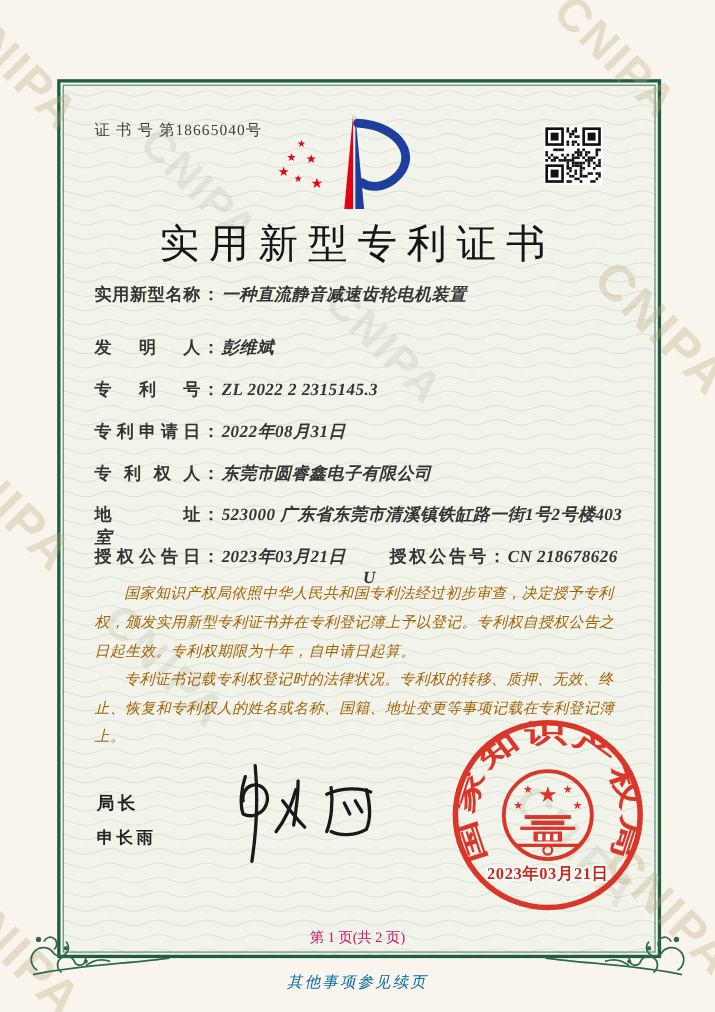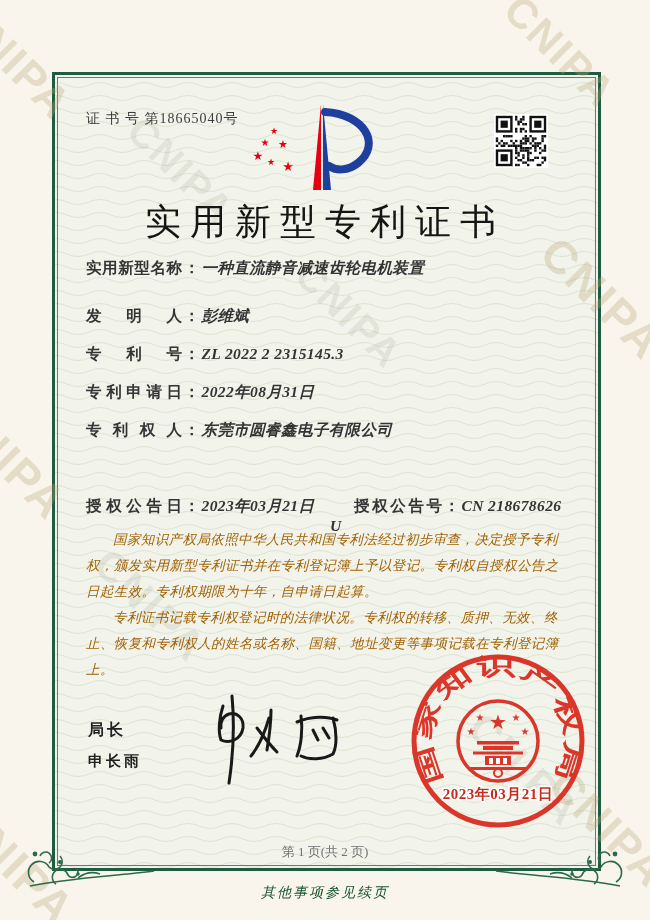--- a/index.html
+++ b/index.html
@@ -44,23 +44,23 @@
   .seal-arc-text{font-size:23px;font-weight:bold;fill:#d8291c;letter-spacing:2px;}
   .emblem{fill:#d8291c;}
   .emblem .ering{fill:none;stroke:#d8291c;stroke-width:3.5;}
   .emblem .estar{fill:#d8291c;font-family:"DejaVu Sans",sans-serif;text-anchor:middle;}
   .seal-date{font-size:15px;font-weight:bold;fill:#c01e12;stroke:#fff;stroke-width:3px;
              paint-order:stroke;text-anchor:middle;letter-spacing:.5px;}
   .flourish{position:absolute;z-index:3;}
   .flourish path{fill:none;stroke:#2c6b4a;stroke-width:1.6;}
   .flourish circle{fill:#2c6b4a;}
   .flourish.right{transform:scaleX(-1);}
-  .page-num{position:absolute;left:0;top:843px;width:100%;text-align:center;font-size:13px;color:#737373;}
+  .page-num{position:absolute;left:0;top:843px;width:100%;text-align:center;font-size:13px;color:#be185d;}
   .cont-note{position:absolute;left:0;top:884px;width:100%;text-align:center;font-size:14px;
-             font-style:italic;letter-spacing:2px;color:#14532d;}
+             font-style:italic;letter-spacing:2px;color:#0369a1;}
 </style>
 </head>
 <body>
 
 <div class="page">
 
   <span class="wm" style="left:-20px;top:-8px;font-size:44px">CNIPA</span>
   <span class="wm light" style="left:150px;top:108px;font-size:40px">CNIPA</span>
   <span class="wm" style="left:528px;top:-14px;font-size:42px">CNIPA</span>
   <span class="wm" style="left:568px;top:226px;font-size:46px">CNIPA</span>
@@ -286,20 +286,23 @@
     </div>
     <div class="row" style="top:344px">
       <span class="flabel">专利号</span><span class="fsep">：</span><span class="fvalue">ZL 2022 2 2315145.3</span>
     </div>
     <div class="row" style="top:382px">
       <span class="flabel">专利申请日</span><span class="fsep">：</span><span class="fvalue">2022年08月31日</span>
     </div>
     <div class="row" style="top:420px">
       <span class="flabel">专利权人</span><span class="fsep">：</span><span class="fvalue">东莞市圆睿鑫电子有限公司</span>
     </div>
+    <div class="row" style="top:458px">
+      <span class="flabel">地址</span><span class="fsep">：</span><span class="fvalue">523000 广东省东莞市清溪镇铁缸路一街1号2号楼403室</span>
+    </div>
     <div class="row" style="top:496px">
       <span class="flabel">授权公告日</span><span class="fsep">：</span><span class="fvalue">2023年03月21日</span>
       <span class="grant-no">
         <span class="flabel">授权公告号</span><span class="fsep">：</span><span class="fvalue">CN 218678626 U</span>
       </span>
     </div>
 
     <div class="paras">
       <p>国家知识产权局依照中华人民共和国专利法经过初步审查，决定授予专利权，颁发实用新型专利证书并在专利登记簿上予以登记。专利权自授权公告之日起生效。专利权期限为十年，自申请日起算。</p>
       <p>专利证书记载专利权登记时的法律状况。专利权的转移、质押、无效、终止、恢复和专利权人的姓名或名称、国籍、地址变更等事项记载在专利登记簿上。</p>

